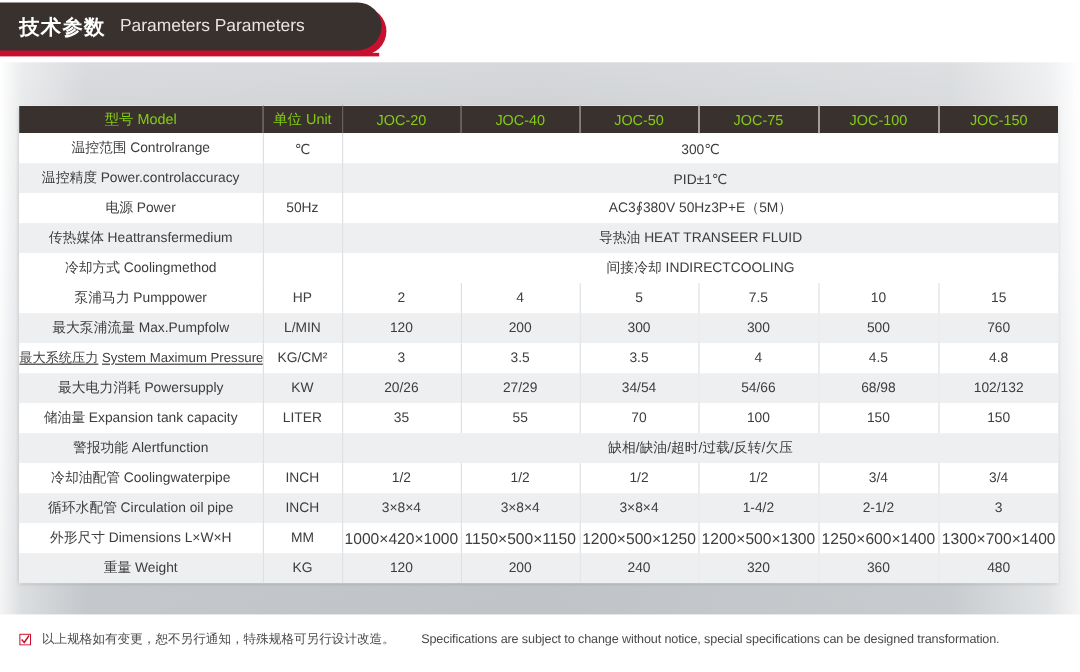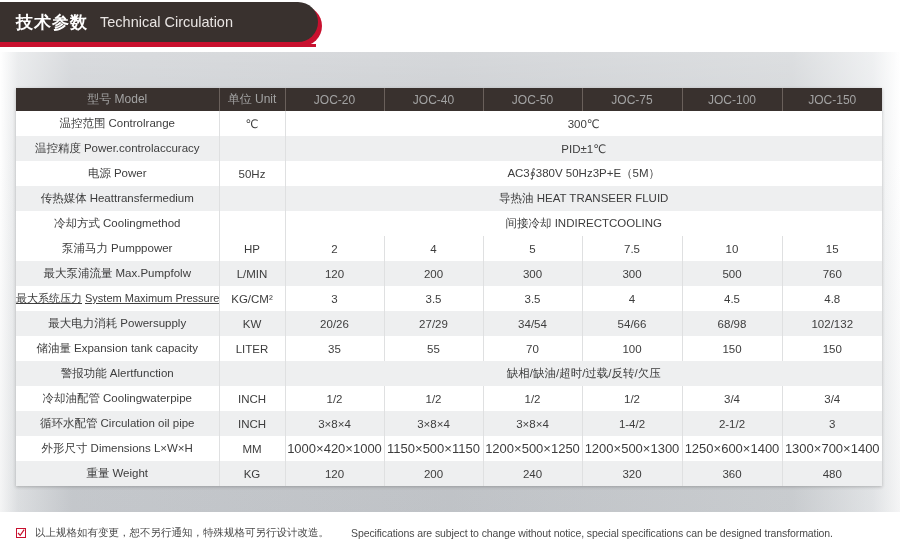--- a/index.html
+++ b/index.html
@@ -114,21 +114,21 @@
     border-left: 1px solid #dfe0e1;
     overflow: hidden;
     white-space: nowrap;
   }
   #spec-table th:first-child,
   #spec-table td:first-child {
     border-left: none;
   }
   #spec-table thead th {
     background: #39312e;
-    color: #a3a3a3;
+    color: #84cc16;
     height: 23px;
     font-size: 12px;
     border-left: 1px solid #6a605b;
   }
   #spec-table thead th:first-child {
     border-left: none;
   }
   tr.row-odd td { background: #ffffff; }
   tr.row-even td { background: #eeeff0; }
 
@@ -165,21 +165,21 @@
   #footnote-cn { margin-right: 22px; }
   #footnote-en { letter-spacing: -0.1px; }
 </style>
 </head>
 <body>
 
 <div id="banner-wrap">
   <div id="banner-red"></div>
   <div id="banner-dark">
     <span class="banner-cn">技术参数</span>
-    <span class="banner-en">Technical Circulation</span>
+    <span class="banner-en">Parameters Parameters</span>
   </div>
   <div id="banner-rule"></div>
 </div>
 
 <div id="backdrop"></div>
 <div id="backdrop-shade"></div>
 
 <table id="spec-table">
   <colgroup>
     <col style="width:203px">

